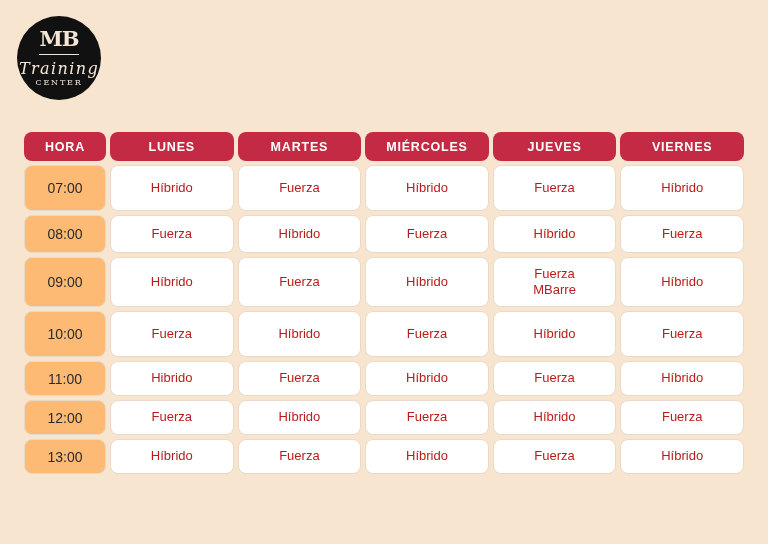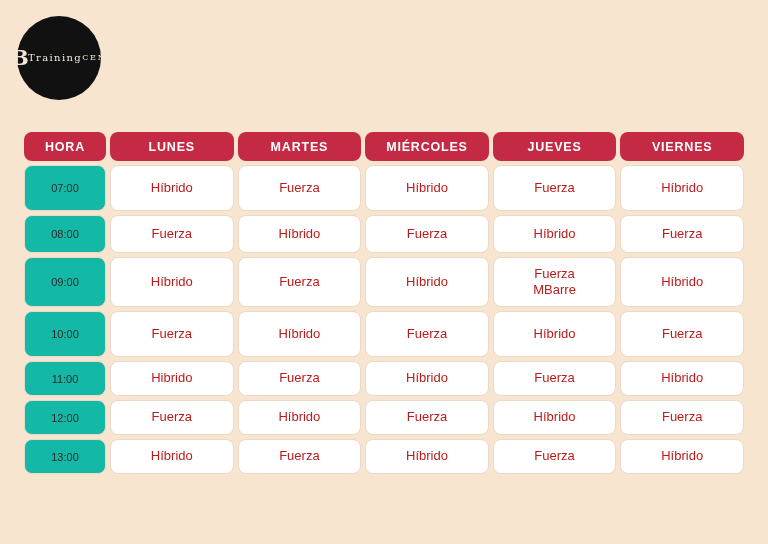--- a/index.html
+++ b/index.html
@@ -23,21 +23,21 @@
   
   .logo {
     position: absolute;
     left: 17px;
     top: 16px;
     width: 84px;
     height: 84px;
     border-radius: 50%;
     background: #111111;
     display: flex;
-    flex-direction: row;
+    flex-direction: column;
     align-items: center;
     justify-content: center;
     color: #f3e6d6;
     text-align: center;
   }
   .logo-mark {
     font-family: "DejaVu Serif", serif;
     font-size: 21px;
     letter-spacing: -1px;
     line-height: 1;
@@ -45,23 +45,24 @@
     margin-bottom: 1px;
   }
   .logo-underline {
     width: 40px;
     height: 1px;
     background: #f3e6d6;
     margin: 4px 0 5px 0;
   }
   .logo-line1 {
     font-family: "DejaVu Serif", serif;
-    font-size: 10px;
+    font-size: 16px;
     letter-spacing: 1.4px;
     line-height: 1.15;
+    font-style: italic;
   }
   .logo-line2 {
     font-family: "DejaVu Serif", serif;
     font-size: 8px;
     letter-spacing: 1.8px;
     line-height: 1.3;
   }
 
   
   .title {
@@ -99,23 +100,23 @@
     font-weight: 700;
     letter-spacing: 0.8px;
     height: 29px;
     vertical-align: middle;
     text-align: center;
     font-family: "Liberation Sans", sans-serif;
   }
   col.hora-col { width: 82px; }
 
   td.hour {
-    background: #14b8a6;
+    background: #fdba74;
     color: #2b2b2b;
-    font-size: 11px;
+    font-size: 14px;
     text-align: center;
     vertical-align: middle;
     border: 1px solid #ead9c6;
   }
   td.cell {
     background: #ffffff;
     color: #b91c1c;
     font-size: 13px;
     text-align: center;
     vertical-align: middle;

